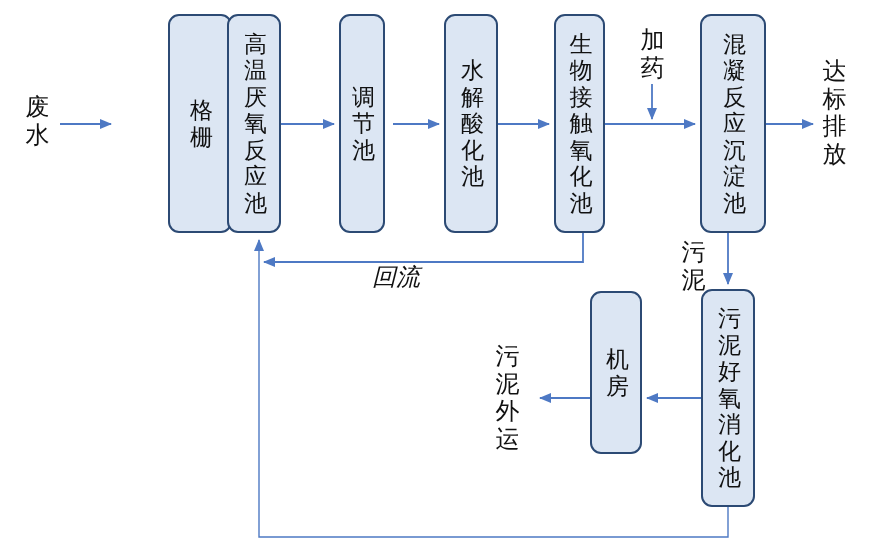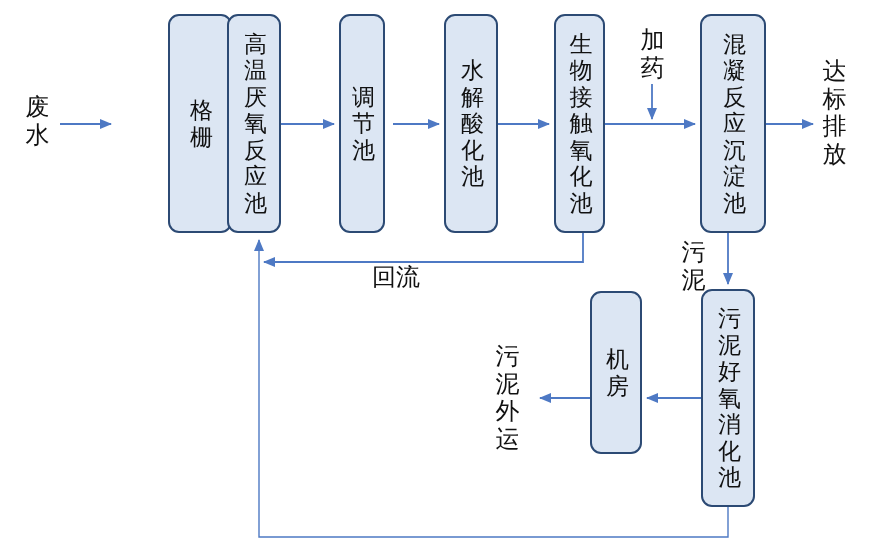--- a/index.html
+++ b/index.html
@@ -123,16 +123,16 @@
     <span class="vtext">机房</span>
   </div>
   <div class="box" style="left:701px;top:289px;width:54px;height:218px;">
     <span class="vtext">污泥好氧消化池</span>
   </div>
 
   <div class="label vertical" style="left:24px;top:93px;">废水</div>
   <div class="label vertical" style="left:639px;top:26px;">加药</div>
   <div class="label vertical" style="left:821px;top:57px;">达标排放</div>
   <div class="label vertical" style="left:680px;top:238px;">污泥</div>
-  <div class="label horizontal" style="left:372px;top:263px;">回流</div>
+  <div class="label horizontal" style="left:372px;top:263px;font-style:italic;">回流</div>
   <div class="label vertical" style="left:494px;top:342px;">污泥外运</div>
 
 </div>
 
 </body></html>

